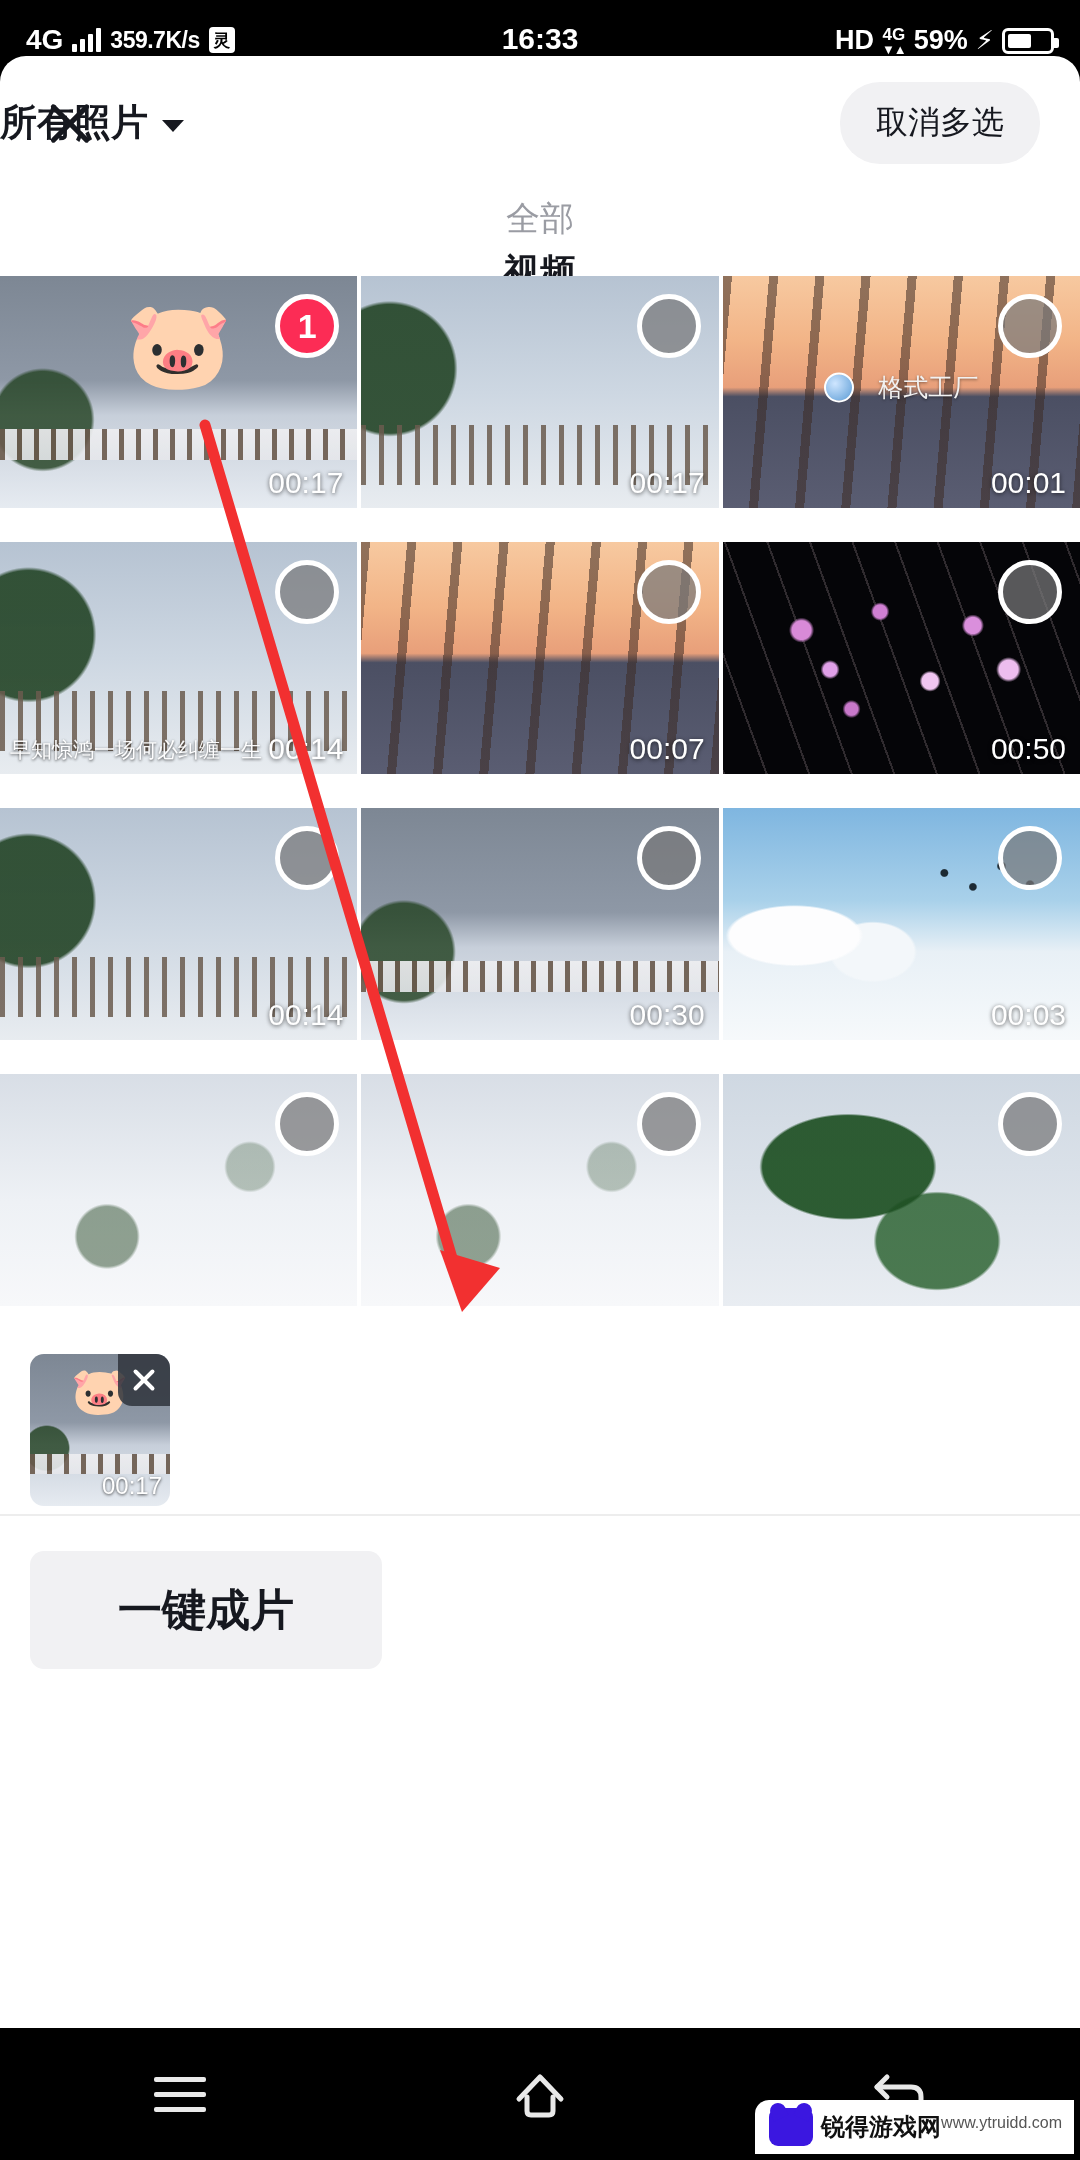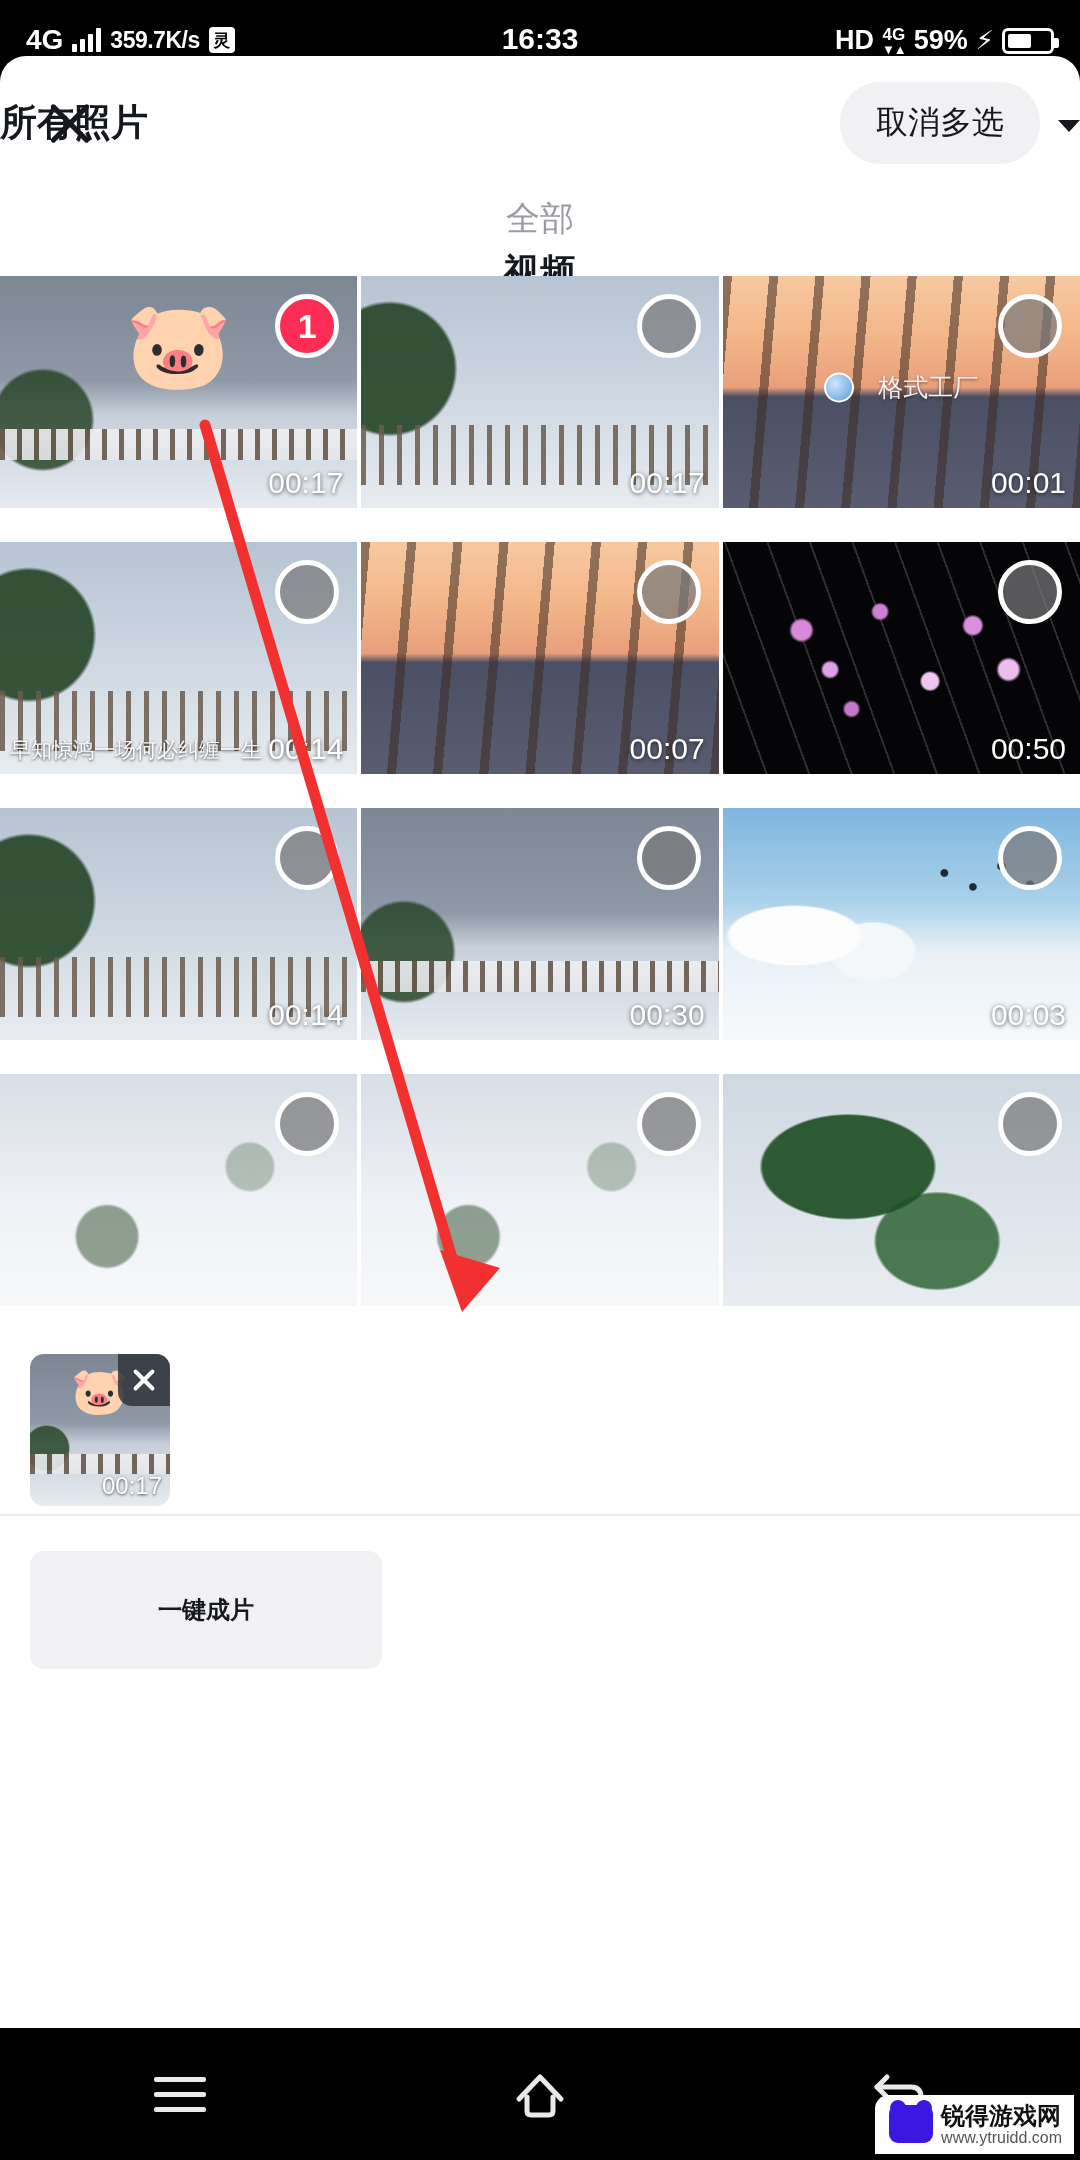--- a/index.html
+++ b/index.html
@@ -62,21 +62,21 @@
     width:60px;height:60px;position:relative;cursor:pointer;
   }
   .close-x::before,.close-x::after{
     content:"";position:absolute;left:4px;top:28px;width:52px;height:5px;background:#16181f;border-radius:3px;
   }
   .close-x::before{transform:rotate(45deg)}
   .close-x::after{transform:rotate(-45deg)}
   .hdr-title{
     position:absolute;left:0;right:0;text-align:center;
     font-size:37px;font-weight:bold;color:#16181f;
-    display:flex;align-items:center;justify-content:space-between;gap:14px;
+    display:flex;align-items:center;justify-content:flex-start;gap:14px;
   }
   .caret{
     width:0;height:0;border-left:11px solid transparent;border-right:11px solid transparent;
     border-top:12px solid #16181f; margin-top:6px;
   }
   .hdr-btn{
     margin-left:auto;background:#f1f1f3;border:none;border-radius:40px;
     padding:19px 36px;font-size:32px;color:#16181f;font-weight:500;
     font-family:Liberation Sans, sans-serif;cursor:pointer;
   }
@@ -247,21 +247,21 @@
   }
   .chip .cpig{position:absolute;left:50%;top:10px;transform:translateX(-50%);font-size:46px;}
 
   
   .actions{
     border-top:2px solid #ededed;
     height:190px; display:flex; align-items:center; gap:26px; padding:0 30px;
   }
   .btn{
     height:118px; border-radius:14px; border:none; cursor:pointer;
-    font-family:inherit; font-size:24px; font-weight:bold;
+    font-family:inherit; font-size:44px; font-weight:bold;
   }
   .btn-ghost{ flex:0 0 352px; background:#f1f1f3; color:#16181f; }
   .btn-primary{ flex:1; background:#fa2c4f; color:#fff; }
 
   
   .navbar{
     position:absolute;left:0;bottom:0;width:1080px;height:132px;background:#000;
     display:flex;align-items:center;justify-content:space-around;
   }
   .nav-ic{width:70px;height:70px;position:relative;cursor:pointer;}
@@ -281,21 +281,21 @@
     display:flex; align-items:center; gap:8px; padding:8px 12px 8px 14px;
   }
   .site-wm .pad{
     width:44px;height:38px;background:#3b17e0;border-radius:9px;position:relative;
   }
   .site-wm .pad::before,.site-wm .pad::after{
     content:"";position:absolute;top:-5px;width:16px;height:16px;background:#3b17e0;border-radius:50% 50% 0 0;
   }
   .site-wm .pad::before{left:1px;transform:rotate(-25deg)}
   .site-wm .pad::after{right:1px;transform:rotate(25deg)}
-  .site-wm .txt{display:flex;flex-direction:column;line-height:1.08}
+  .site-wm .txt{display:flex;flex-direction:row;line-height:1.08}
   .site-wm .t1{font-size:24px;font-weight:bold;color:#111}
   .site-wm .t2{font-size:16px;color:#555}
 </style>
 </head>
 <body>
 
 <div class="statusbar">
   <div class="sb-left">
     <span>4G</span>
     <span class="sig-bars">

